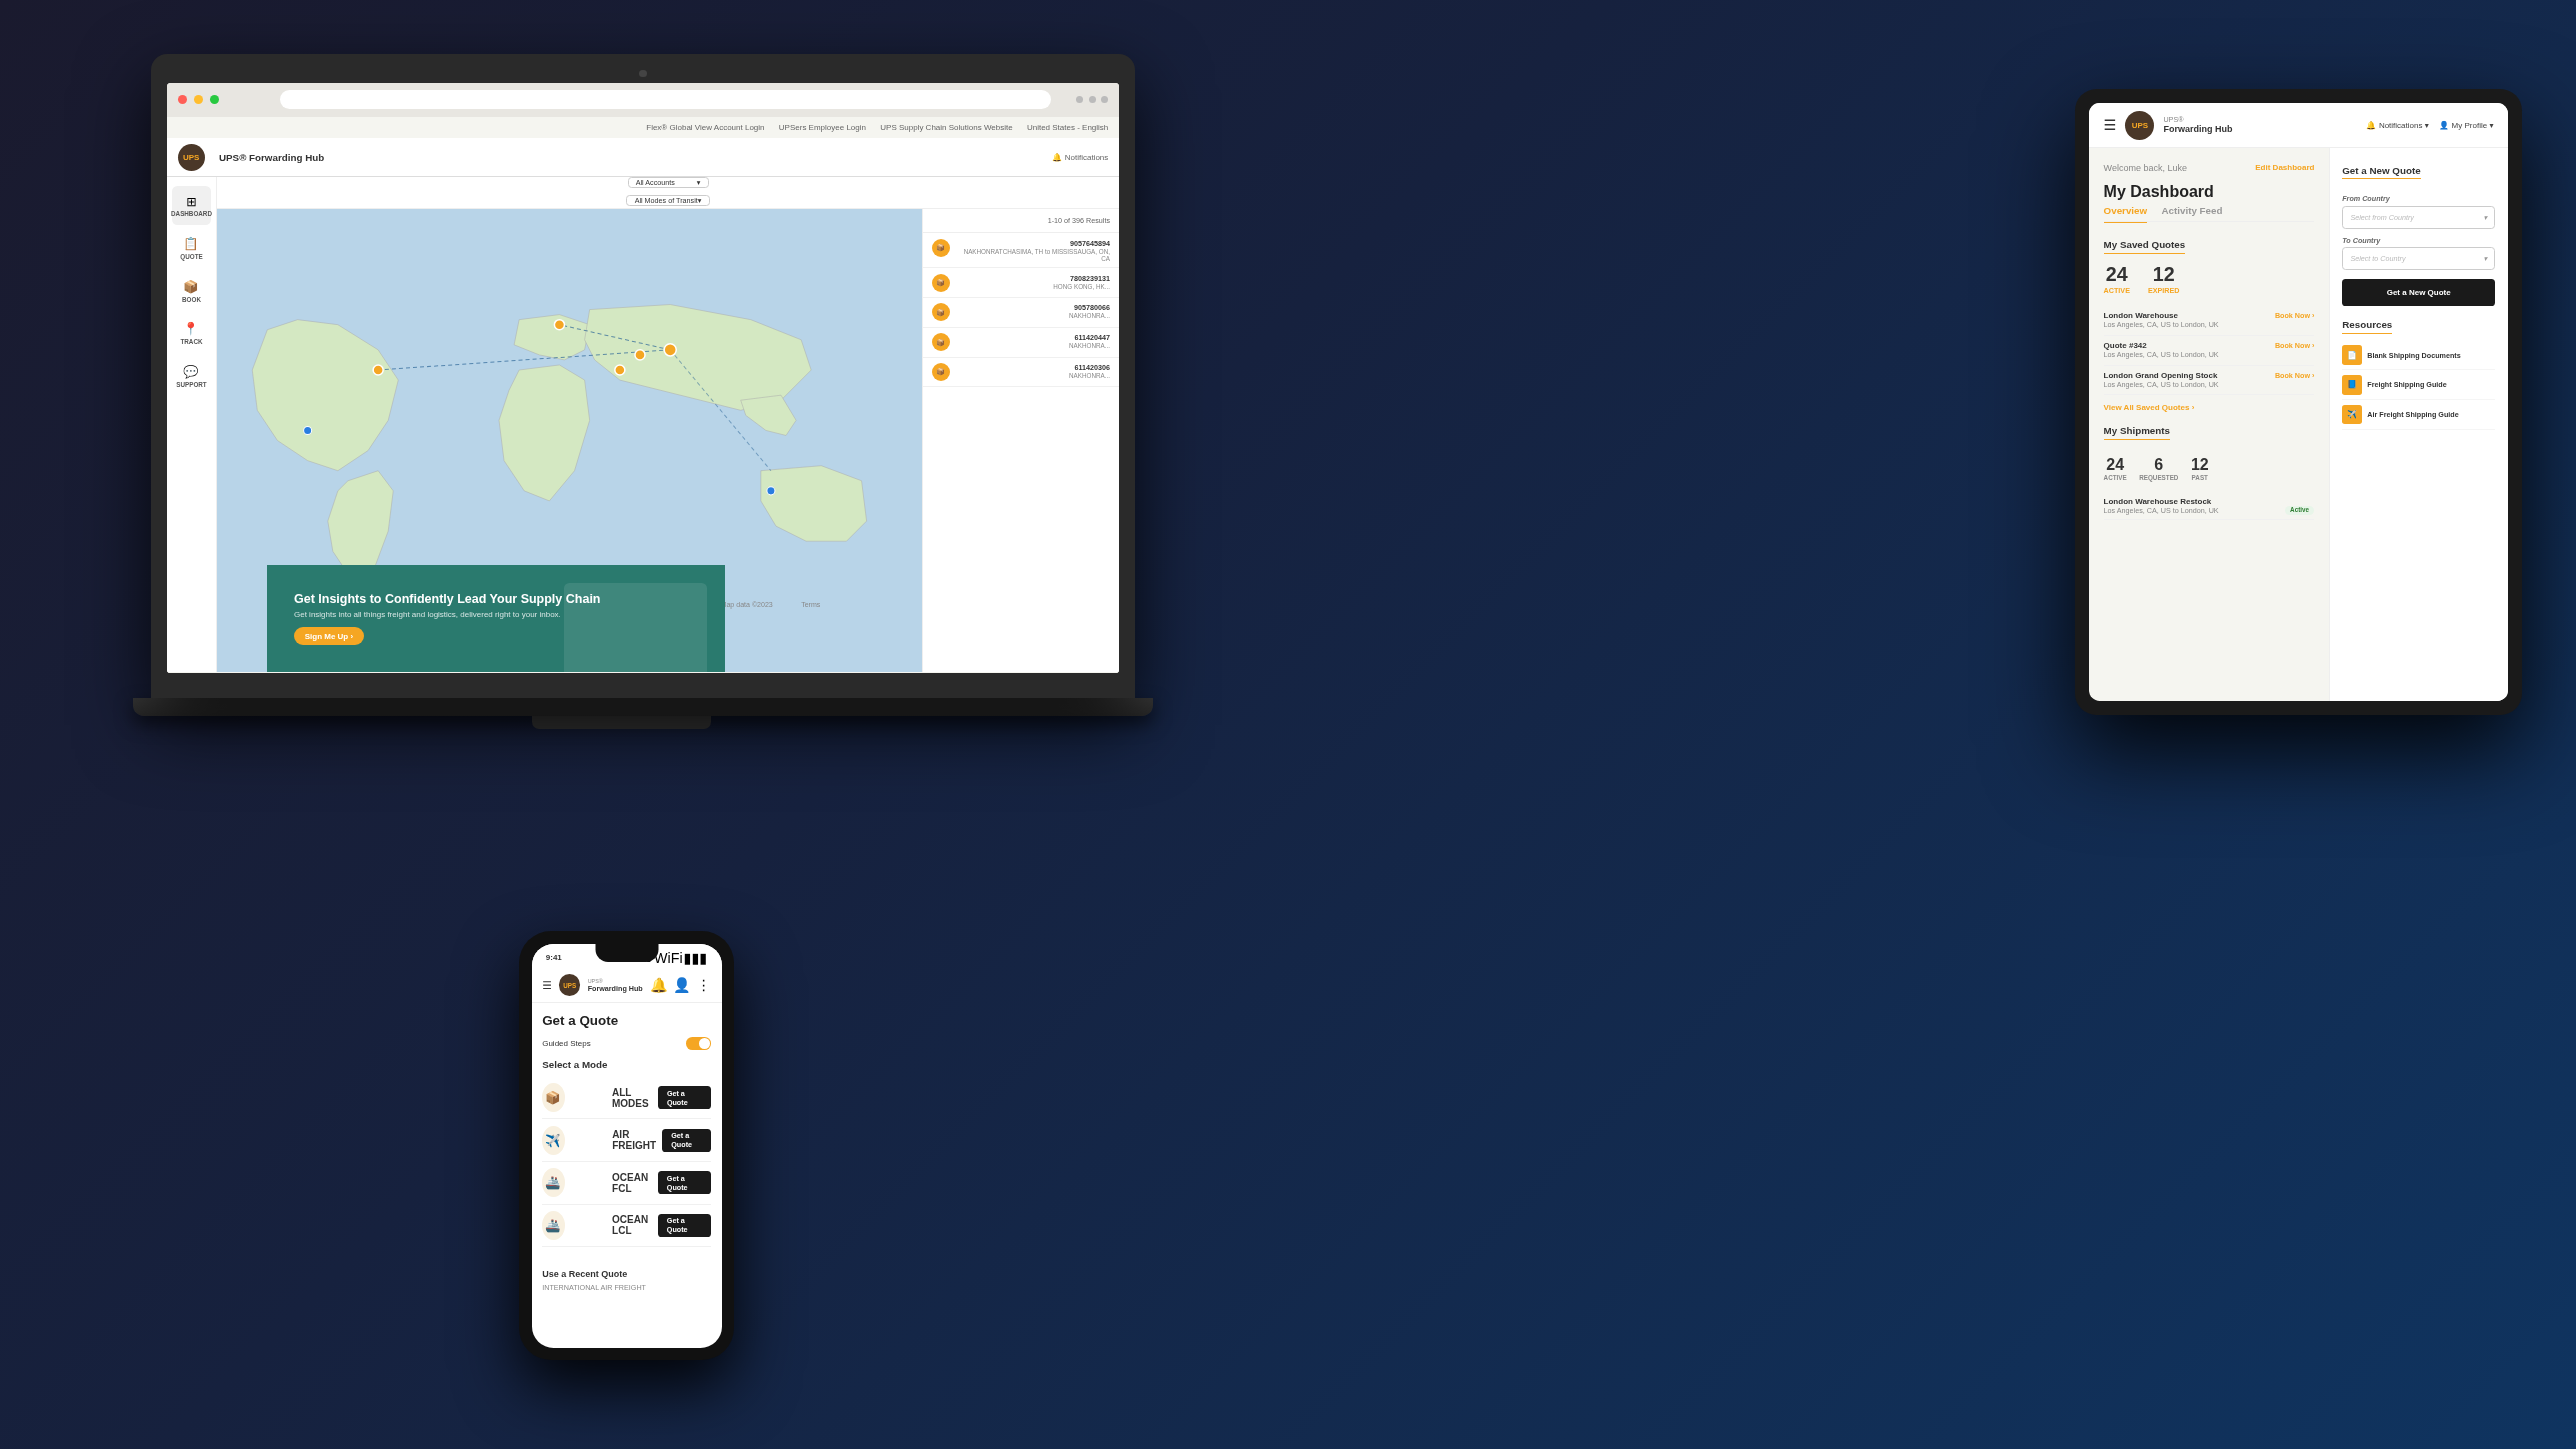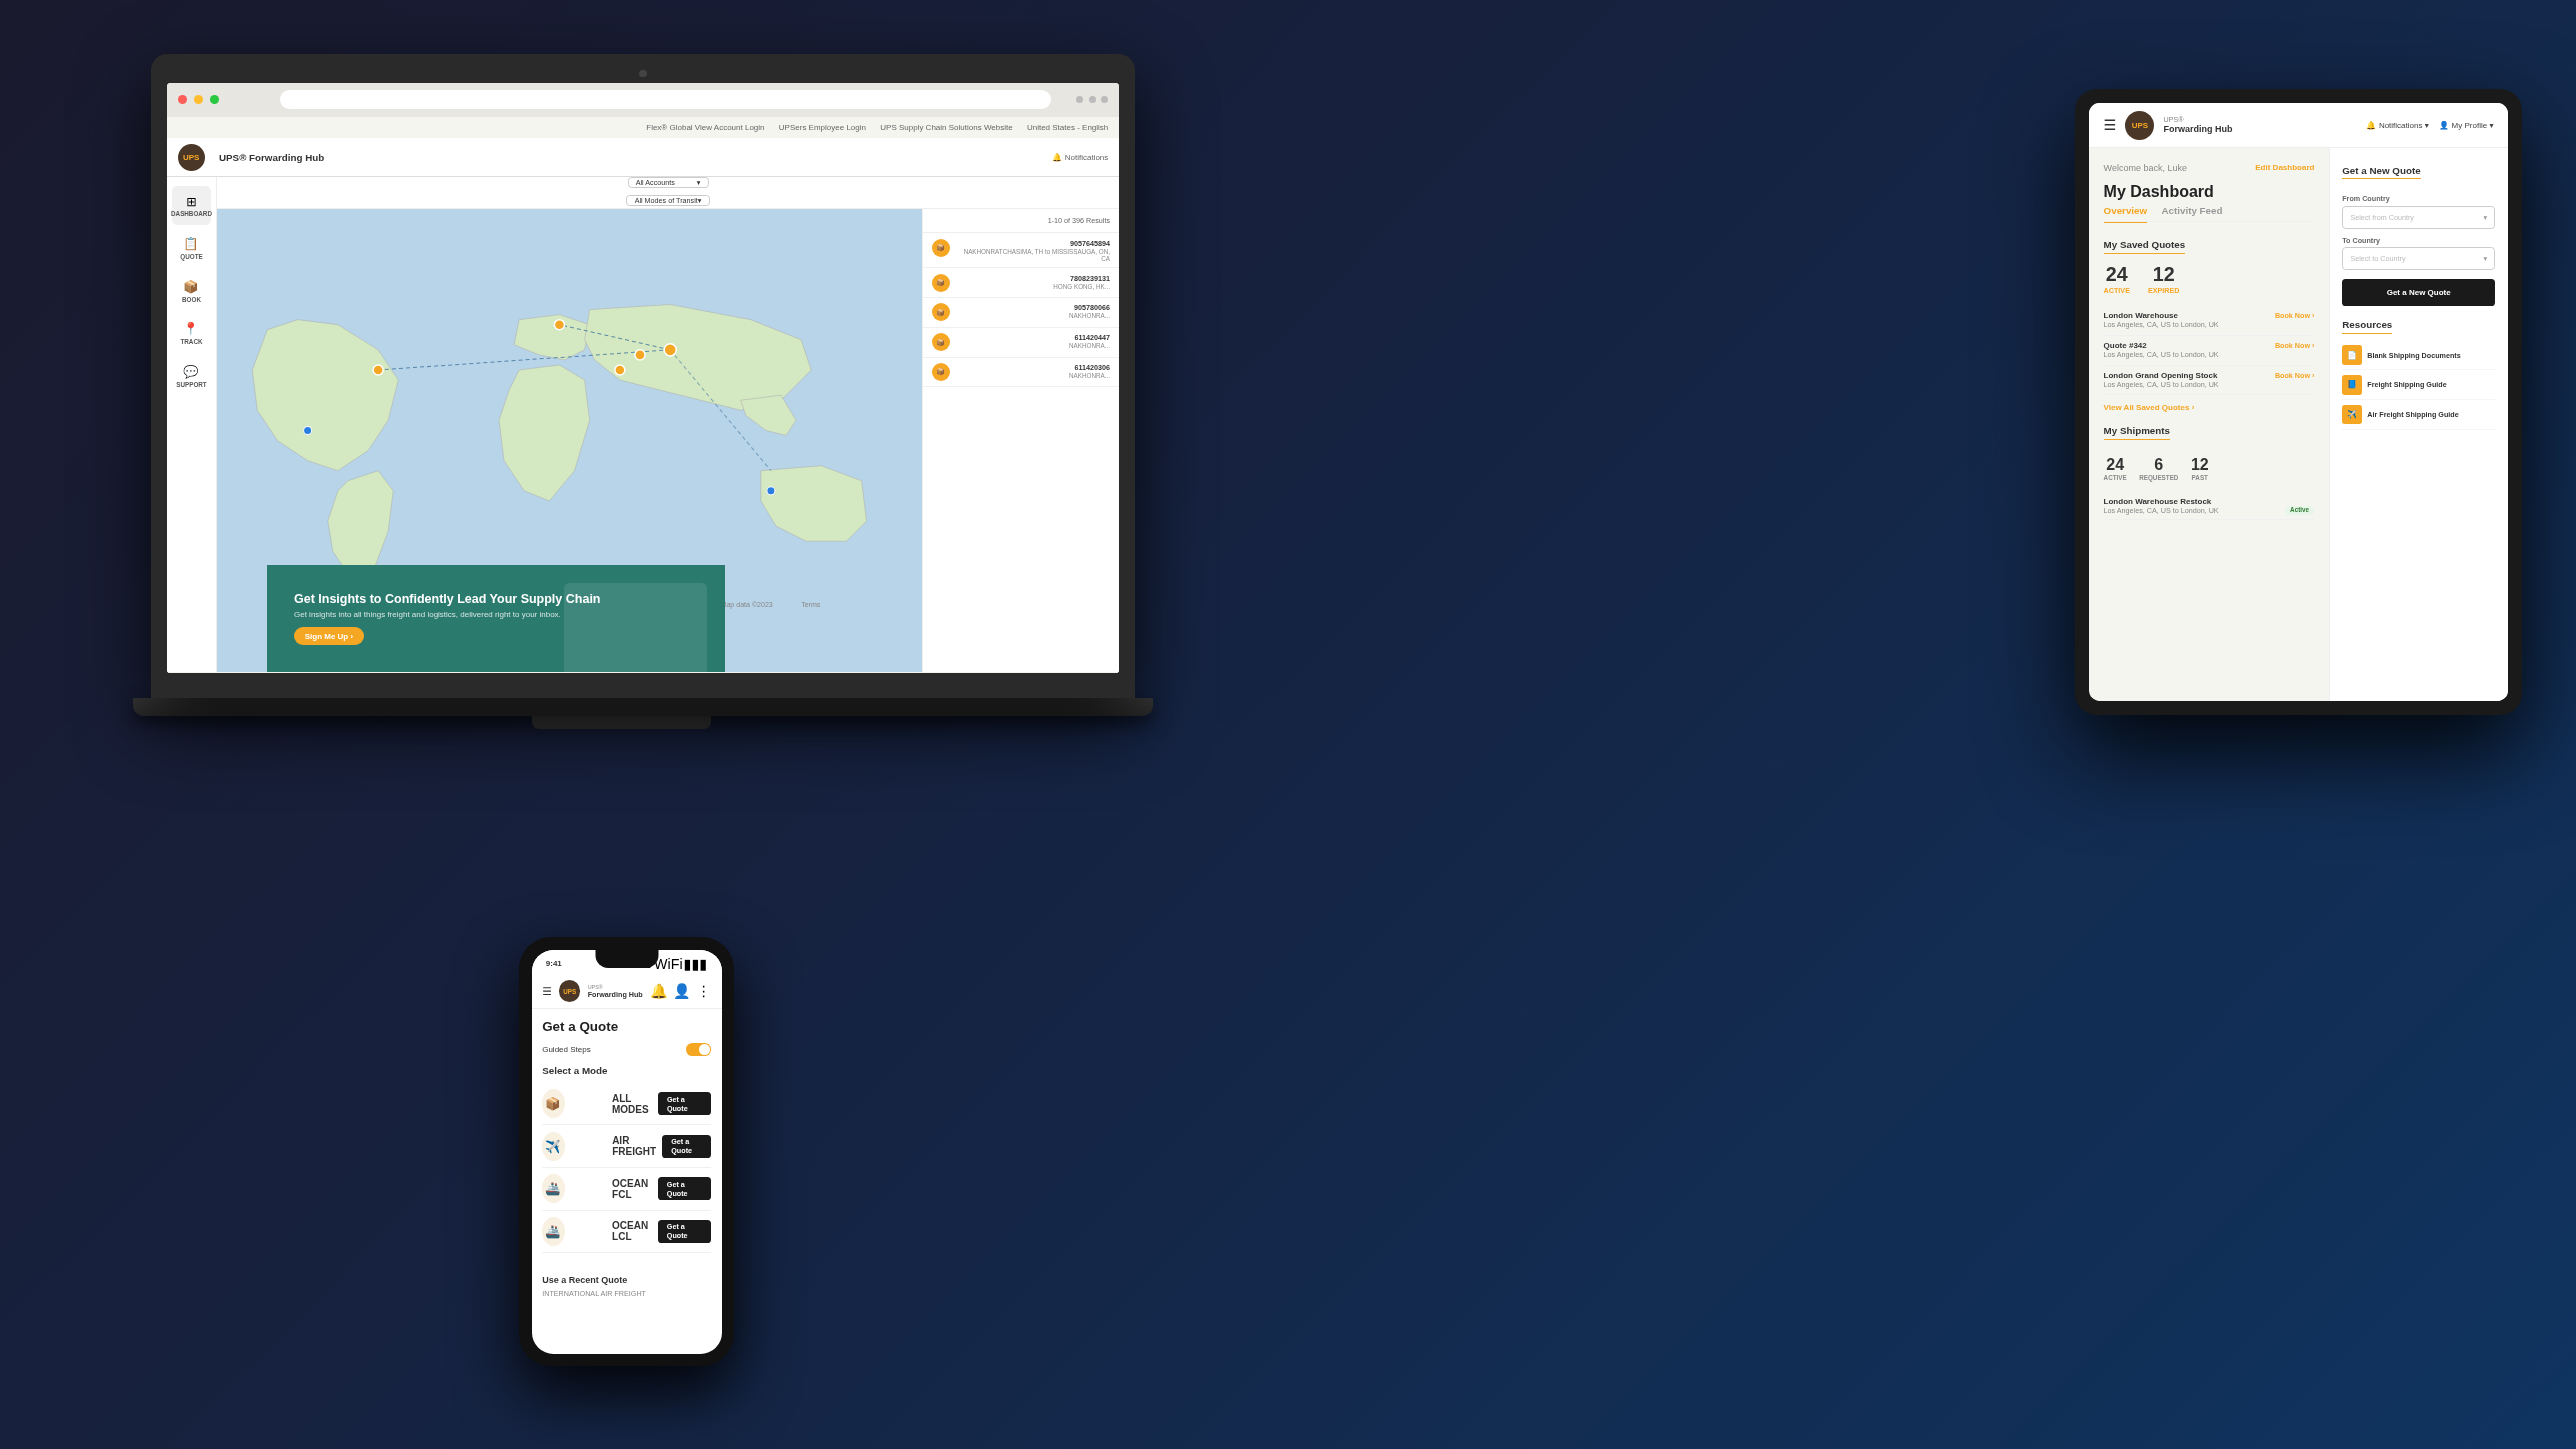--- a/index.html
+++ b/index.html
@@ -638,21 +638,21 @@
     .resource-name {
       font-size: 7.2px;
       color: #333;
       font-weight: 600;
     }
 
     
     .phone-wrapper {
       position: absolute;
       left: 519px;
-      bottom: 83px;
+      bottom: 89px;
       width: 215px;
       height: 429px;
       z-index: 10;
     }
     .phone-body {
       width: 215px;
       height: 429px;
       background: #111;
       border-radius: 32px;
       padding: 12.5px;
@@ -1118,21 +1118,21 @@
                 <span class="active-badge">Active</span>
               </div>
             </div>
           </div>
         </div>
 
         <div class="tablet-right">
 
           <div>
             <span class="right-section-title">Get a New Quote</span>
-            <div style="margin-top:7.2px;">
+            <div style="margin-top:7.2px;font-style:italic;">
               <div class="select-label">From Country</div>
               <div class="country-select">
                 <span style="color:#bbb;">Select from Country</span>
                 <span>▾</span>
               </div>
               <div class="select-label">To Country</div>
               <div class="country-select">
                 <span style="color:#bbb;">Select to Country</span>
                 <span>▾</span>
               </div>

